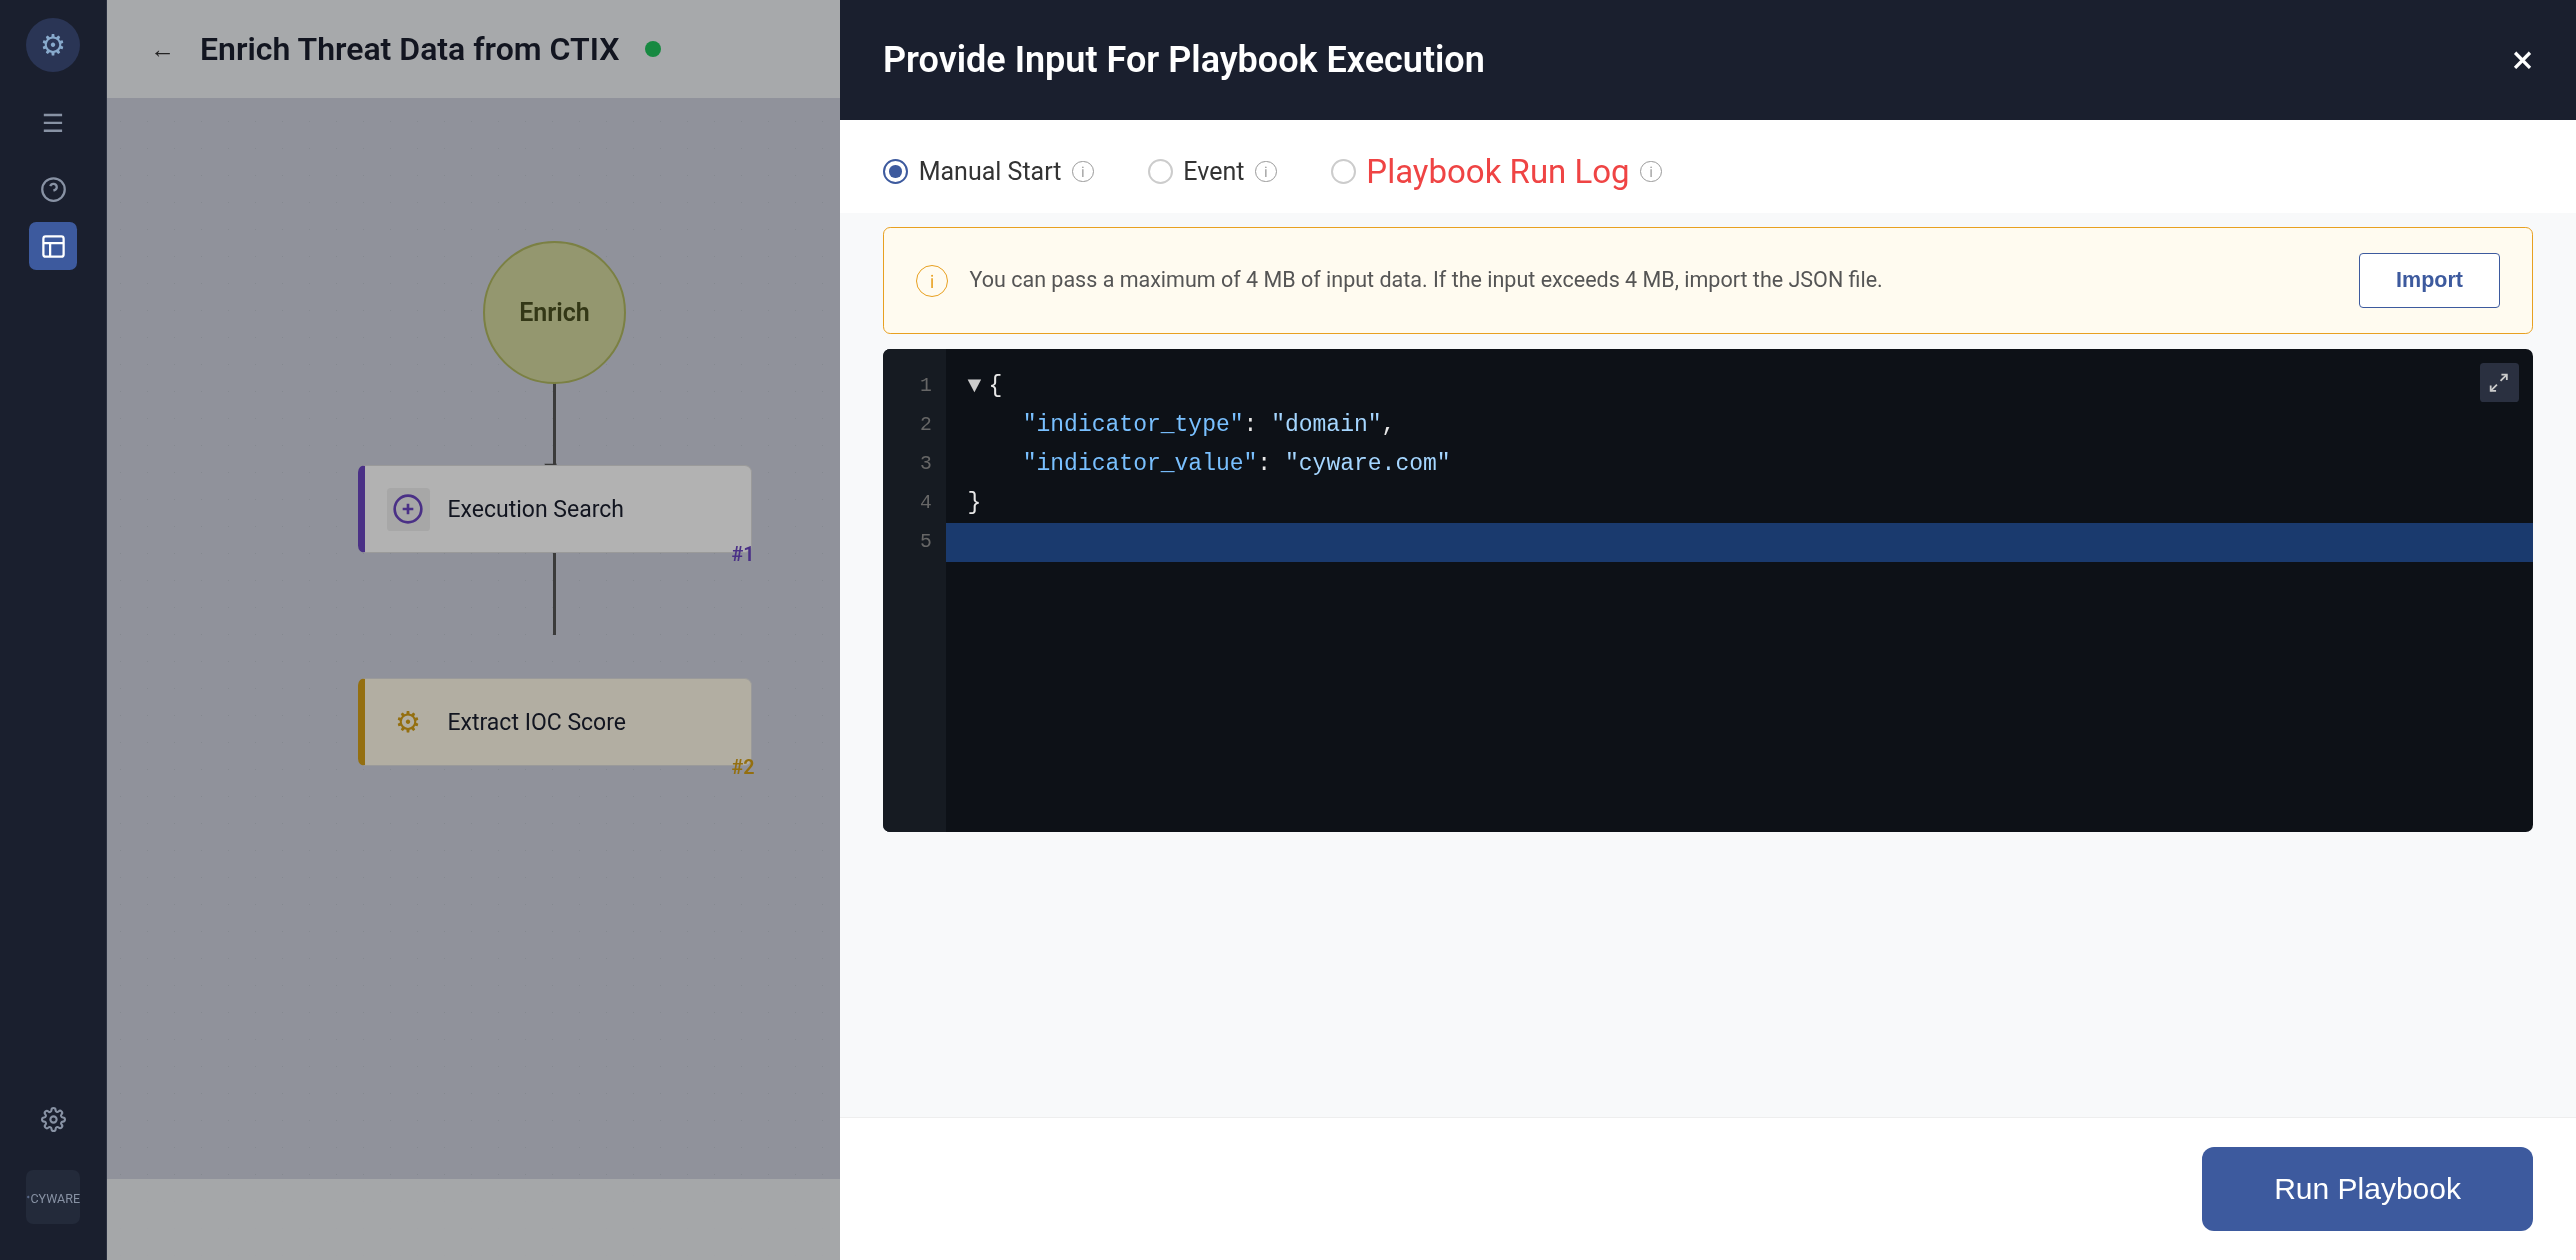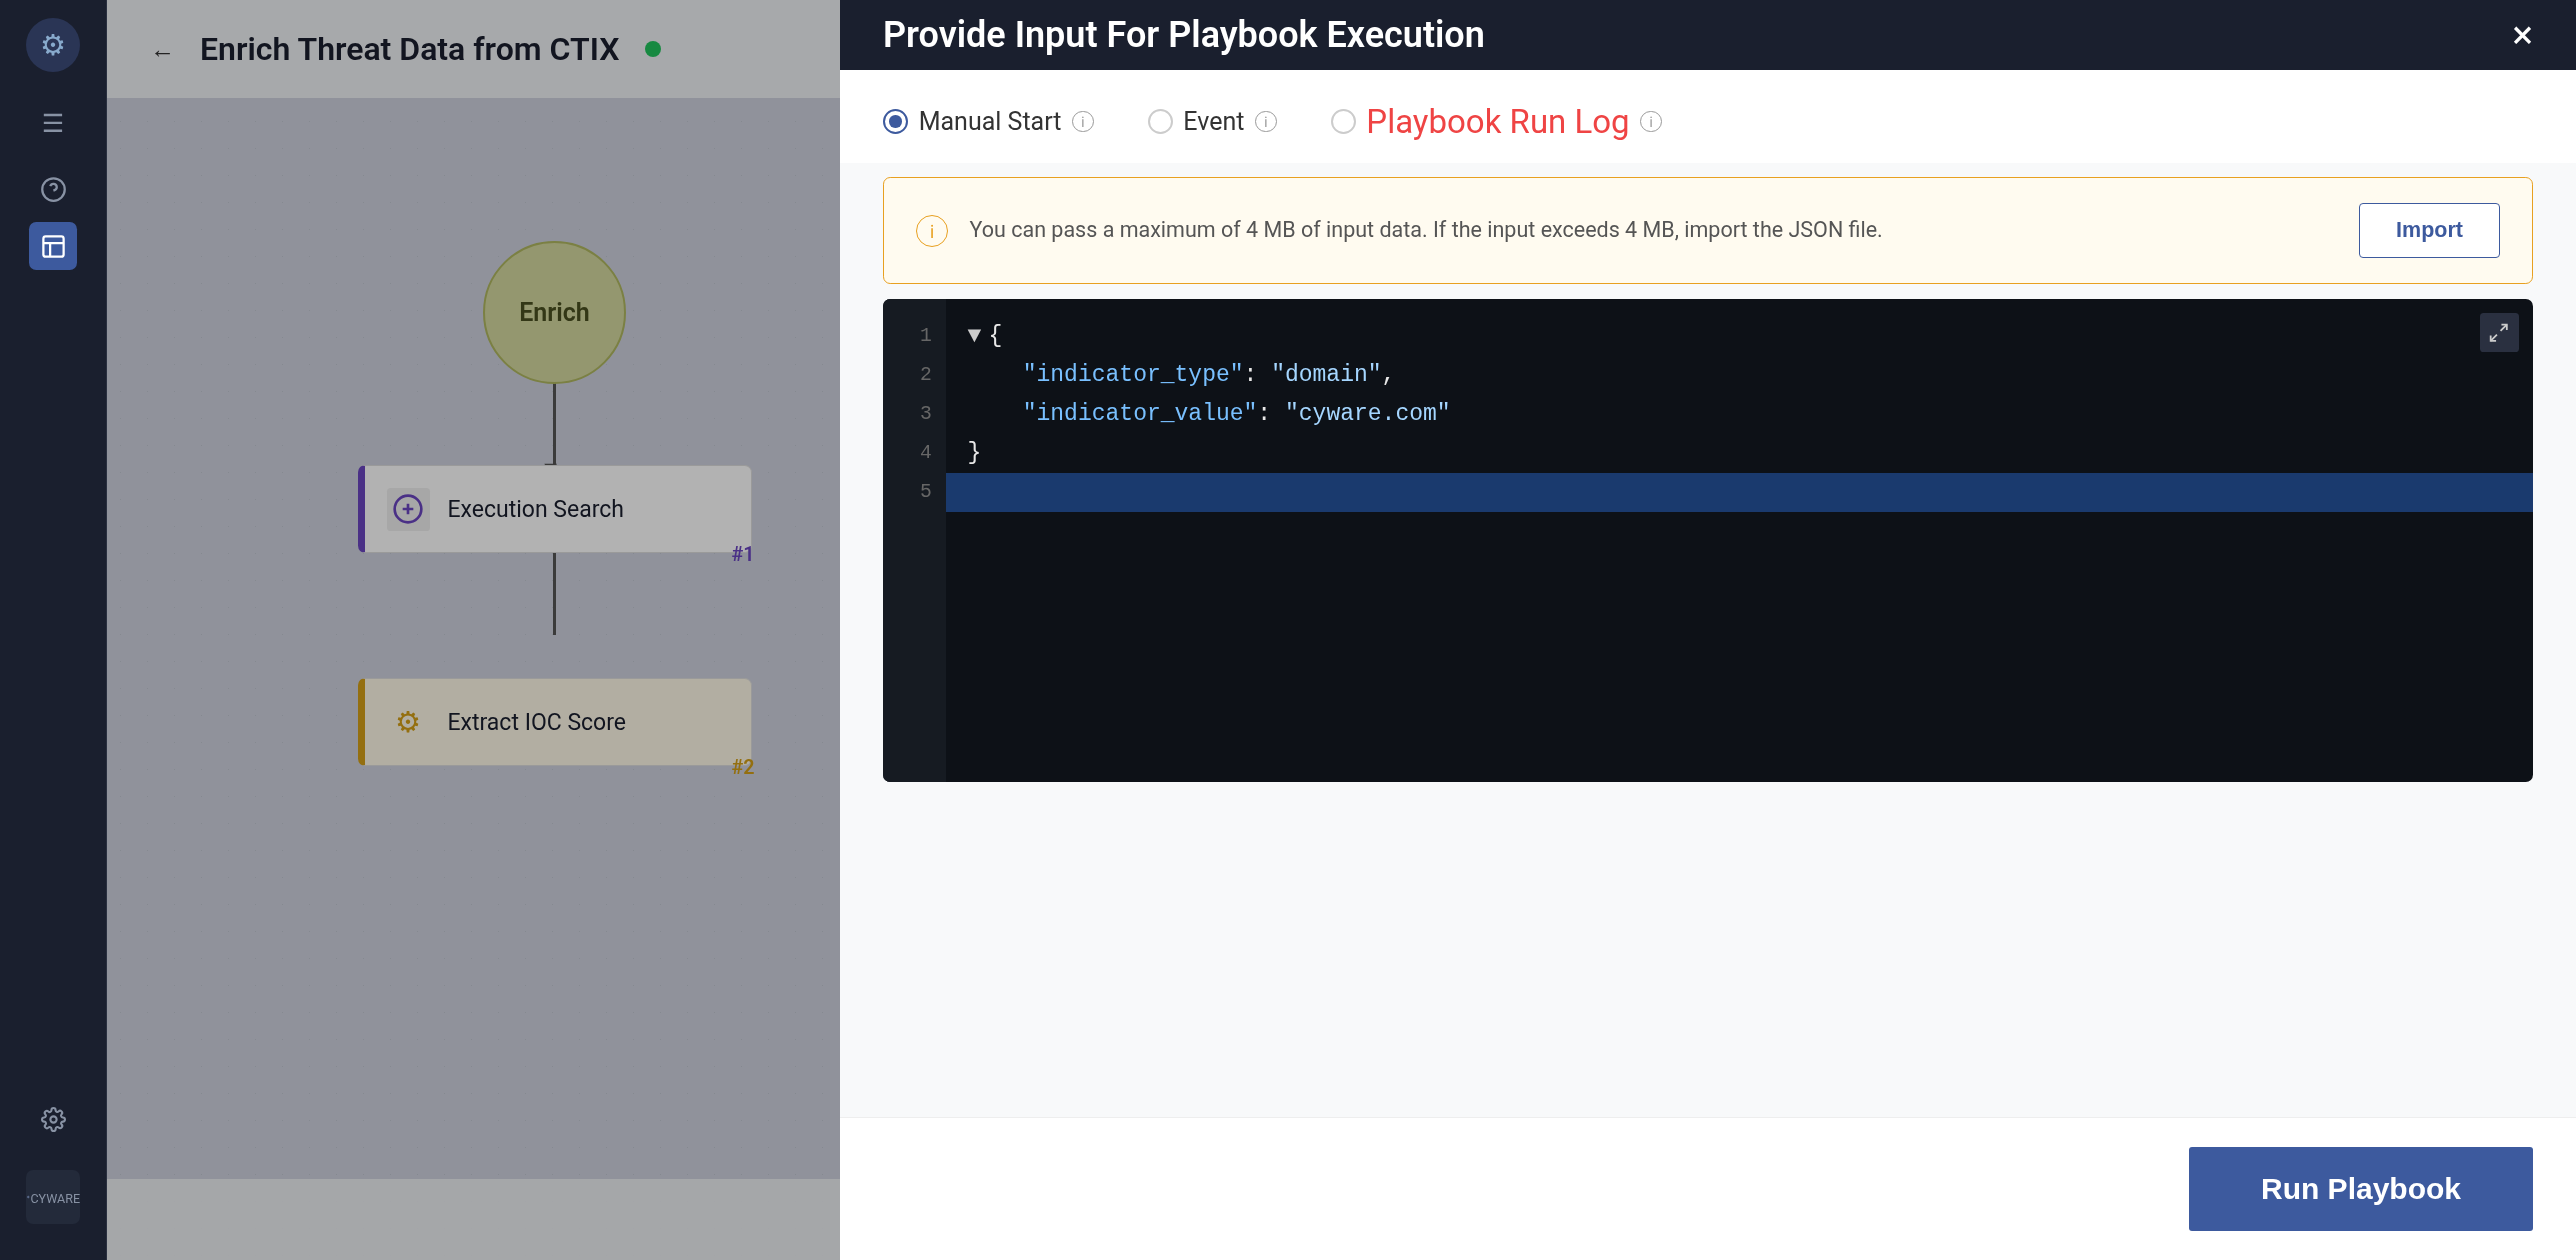--- a/index.html
+++ b/index.html
@@ -227,21 +227,21 @@
       height: 100%;
       background: #fff;
       z-index: 200;
       display: flex;
       flex-direction: column;
     }
 
     .modal-header {
       background: #1a1f2e;
       color: #fff;
-      padding: 14px 43px;
+      padding: 39px 43px;
       display: flex;
       align-items: center;
       justify-content: space-between;
       flex-shrink: 0;
     }
     .modal-title {
       font-size: 36px;
       font-weight: 600;
       color: #fff;
     }
@@ -415,24 +415,24 @@
       display: flex;
       justify-content: flex-end;
       border-top: 0.9px solid #eee;
       flex-shrink: 0;
       margin-top: auto;
     }
     .run-playbook-btn {
       padding: 25px 72px;
       background: #3d5a9e;
       border: none;
-      border-radius: 3px;
+      border-radius: 12px;
       color: #fff;
       font-size: 30px;
-      font-weight: 700;
+      font-weight: 400;
       cursor: pointer;
     }
   </style>
 </head>
 <body>
 
 <div class="sidebar">
   <div class="sidebar-logo">
     <span style="color:#8ac; font-size:29px;">⚙</span>
   </div>

